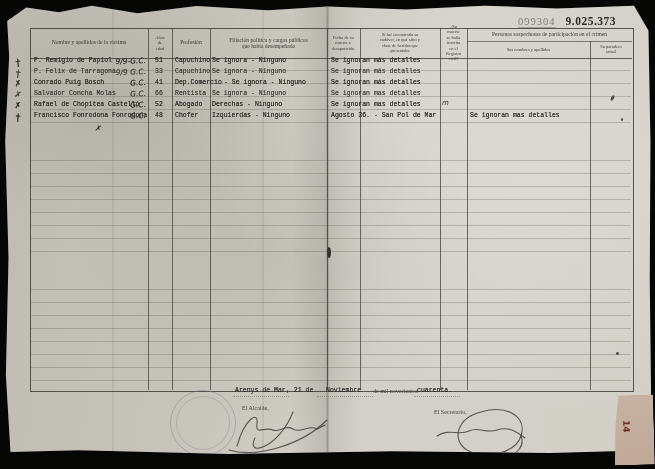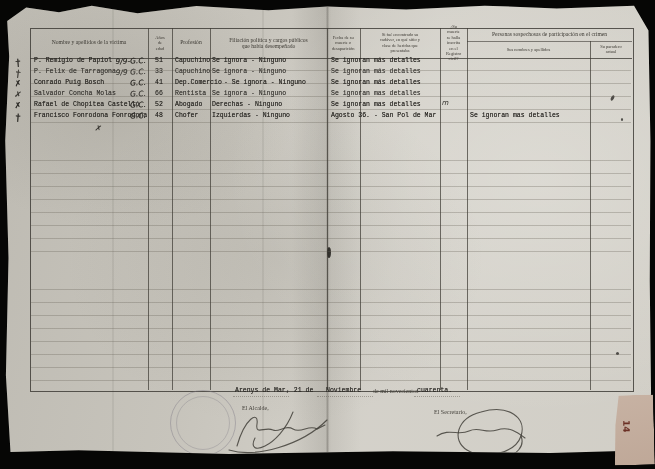--- a/index.html
+++ b/index.html
@@ -70,20 +70,23 @@
   .page-mark{position:absolute;left:6px;top:26px;font-family:"DejaVu Sans",sans-serif;
     font-weight:bold;font-size:9px;color:#5c1a10;opacity:.85;transform:rotate(92deg);}
 </style>
 </head>
 <body>
 
 <div class="stage">
 
   <div class="paper">
 
+    <div class="serials">
+      <span class="serial-faint">099304</span><span class="serial-bold">9.025.373</span>
+    </div>
 
     <div class="crease" style="left:112px"></div>
     <div class="crease" style="left:262px"></div>
     <div class="fold"></div>
     <div class="fold-blob"></div>
     <div class="speck" style="left:611px;top:95px;width:3px;height:6px;transform:rotate(30deg)"></div>
     <div class="speck" style="left:621px;top:118px;width:2px;height:3px"></div>
     <div class="speck" style="left:616px;top:352px;width:3px;height:3px"></div>
 
     <div class="outer"></div>

